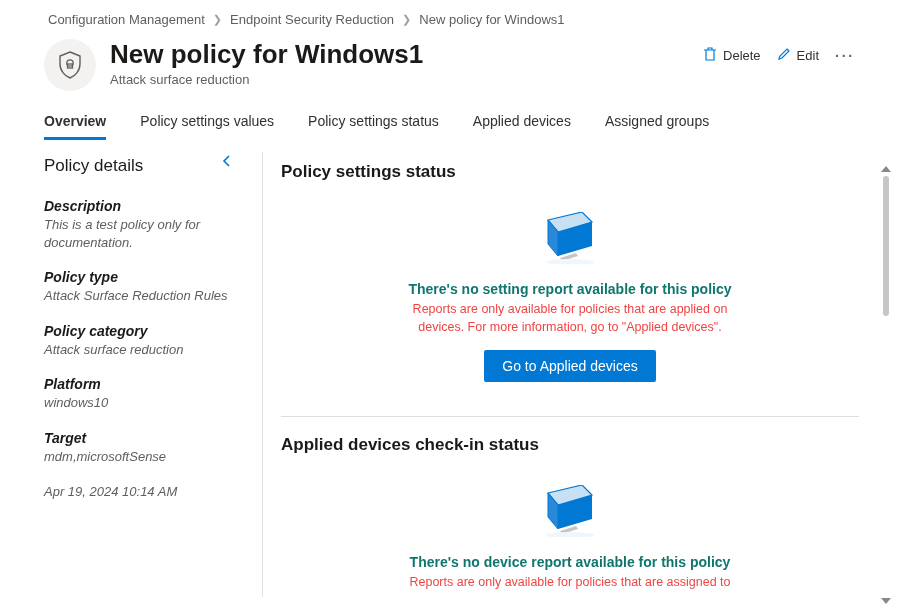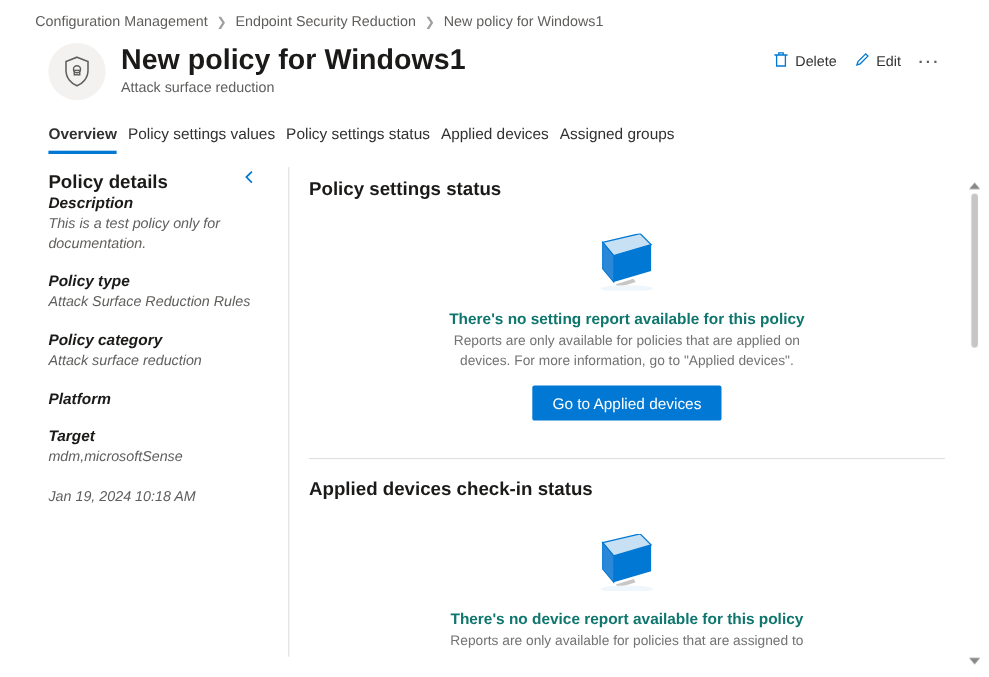--- a/index.html
+++ b/index.html
@@ -8,23 +8,23 @@
       font-size: 14px;
       color: #323130;
       background: #ffffff;
       width: 899px;
       height: 615px;
       overflow: hidden;
       position: relative;
     }
     .breadcrumb {
       display: flex;
-      align-items: flex-end;
+      align-items: center;
       gap: 8px;
-      padding: 12px 32px 8px;
+      padding: 12px 48px 8px;
       font-size: 13px;
       color: #605e5c;
     }
     .breadcrumb span.sep { color: #a19f9d; font-size: 11px; }
     .breadcrumb-link { color: #605e5c; cursor: pointer; }
     .breadcrumb-current { color: #605e5c; }
     .header-row {
       display: flex;
       align-items: flex-start;
       padding: 4px 44px 0;
@@ -56,21 +56,21 @@
       padding-top: 8px;
     }
     .action-btn {
       display: flex; align-items: center; gap: 6px;
       color: #323130; font-size: 13px; cursor: pointer;
     }
     .action-btn .ico { color: #0078d4; }
     .more-btn { color: #605e5c; letter-spacing: 2px; cursor: pointer; font-weight: bold; }
     .tabs {
       display: flex;
-      gap: 10px;
+      gap: 34px;
       padding: 22px 44px 0;
       border-bottom: none;
       font-size: 14px;
     }
     .tab {
       color: #323130;
       padding-bottom: 8px;
       cursor: pointer;
       border-bottom: 3px solid transparent;
     }
@@ -85,22 +85,23 @@
       position: relative;
     }
     .sidebar {
       width: 200px;
       flex-shrink: 0;
       padding-right: 6px;
       position: relative;
     }
     .sidebar h2 {
       font-size: 17px;
-      font-weight: 700;
+      font-weight: 400;
       color: #1b1a19;
+      margin-bottom: 22px;
     }
     .collapse-caret {
       position: absolute;
       left: 176px;
       top: -2px;
       color: #0078d4;
       cursor: pointer;
     }
     .detail-group { margin-bottom: 18px; font-style: italic; }
     .detail-label { font-weight: 600; font-size: 14px; color: #1b1a19; margin-bottom: 2px; }
@@ -124,21 +125,21 @@
       margin-top: 6px;
     }
     .empty-state {
       text-align: center;
       padding: 10px 0 22px;
       max-width: 330px;
       margin: 0 auto;
     }
     .monitor-illustration { margin: 0 auto 14px; width: 60px; }
     .empty-title { font-weight: 600; font-size: 14px; color: #0f766e; margin-bottom: 4px; }
-    .empty-desc { font-size: 12.5px; color: #737373; line-height: 1.4; }
+    .empty-desc { font-size: 12.5px; color: #ef4444; line-height: 1.4; }
     .primary-btn {
       background: #0078d4;
       color: #fff;
       border: none;
       padding: 8px 18px;
       font-size: 14px;
       border-radius: 2px;
       margin-top: 14px;
       cursor: pointer;
       font-family: inherit;
@@ -238,27 +239,28 @@
     <div class="detail-group">
       <div class="detail-label">Policy type</div>
       <div class="detail-value">Attack Surface Reduction Rules</div>
     </div>
     <div class="detail-group">
       <div class="detail-label">Policy category</div>
       <div class="detail-value">Attack surface reduction</div>
     </div>
     <div class="detail-group">
       <div class="detail-label">Platform</div>
+      <div class="detail-value">windows10</div>
     </div>
     <div class="detail-group">
       <div class="detail-label">Target</div>
       <div class="detail-value">mdm,microsoftSense</div>
     </div>
     <div class="detail-group">
-      <div class="detail-value">Jan 19, 2024 10:18 AM</div>
+      <div class="detail-value">Apr 19, 2024 10:14 AM</div>
     </div>
   </div>
 
   <div class="divider-v"></div>
 
   <div class="main-pane">
     <div class="section-title">Policy settings status</div>
     <div class="empty-state">
       <div class="monitor-illustration">
         <svg width="60" height="52" viewBox="0 0 60 52">

